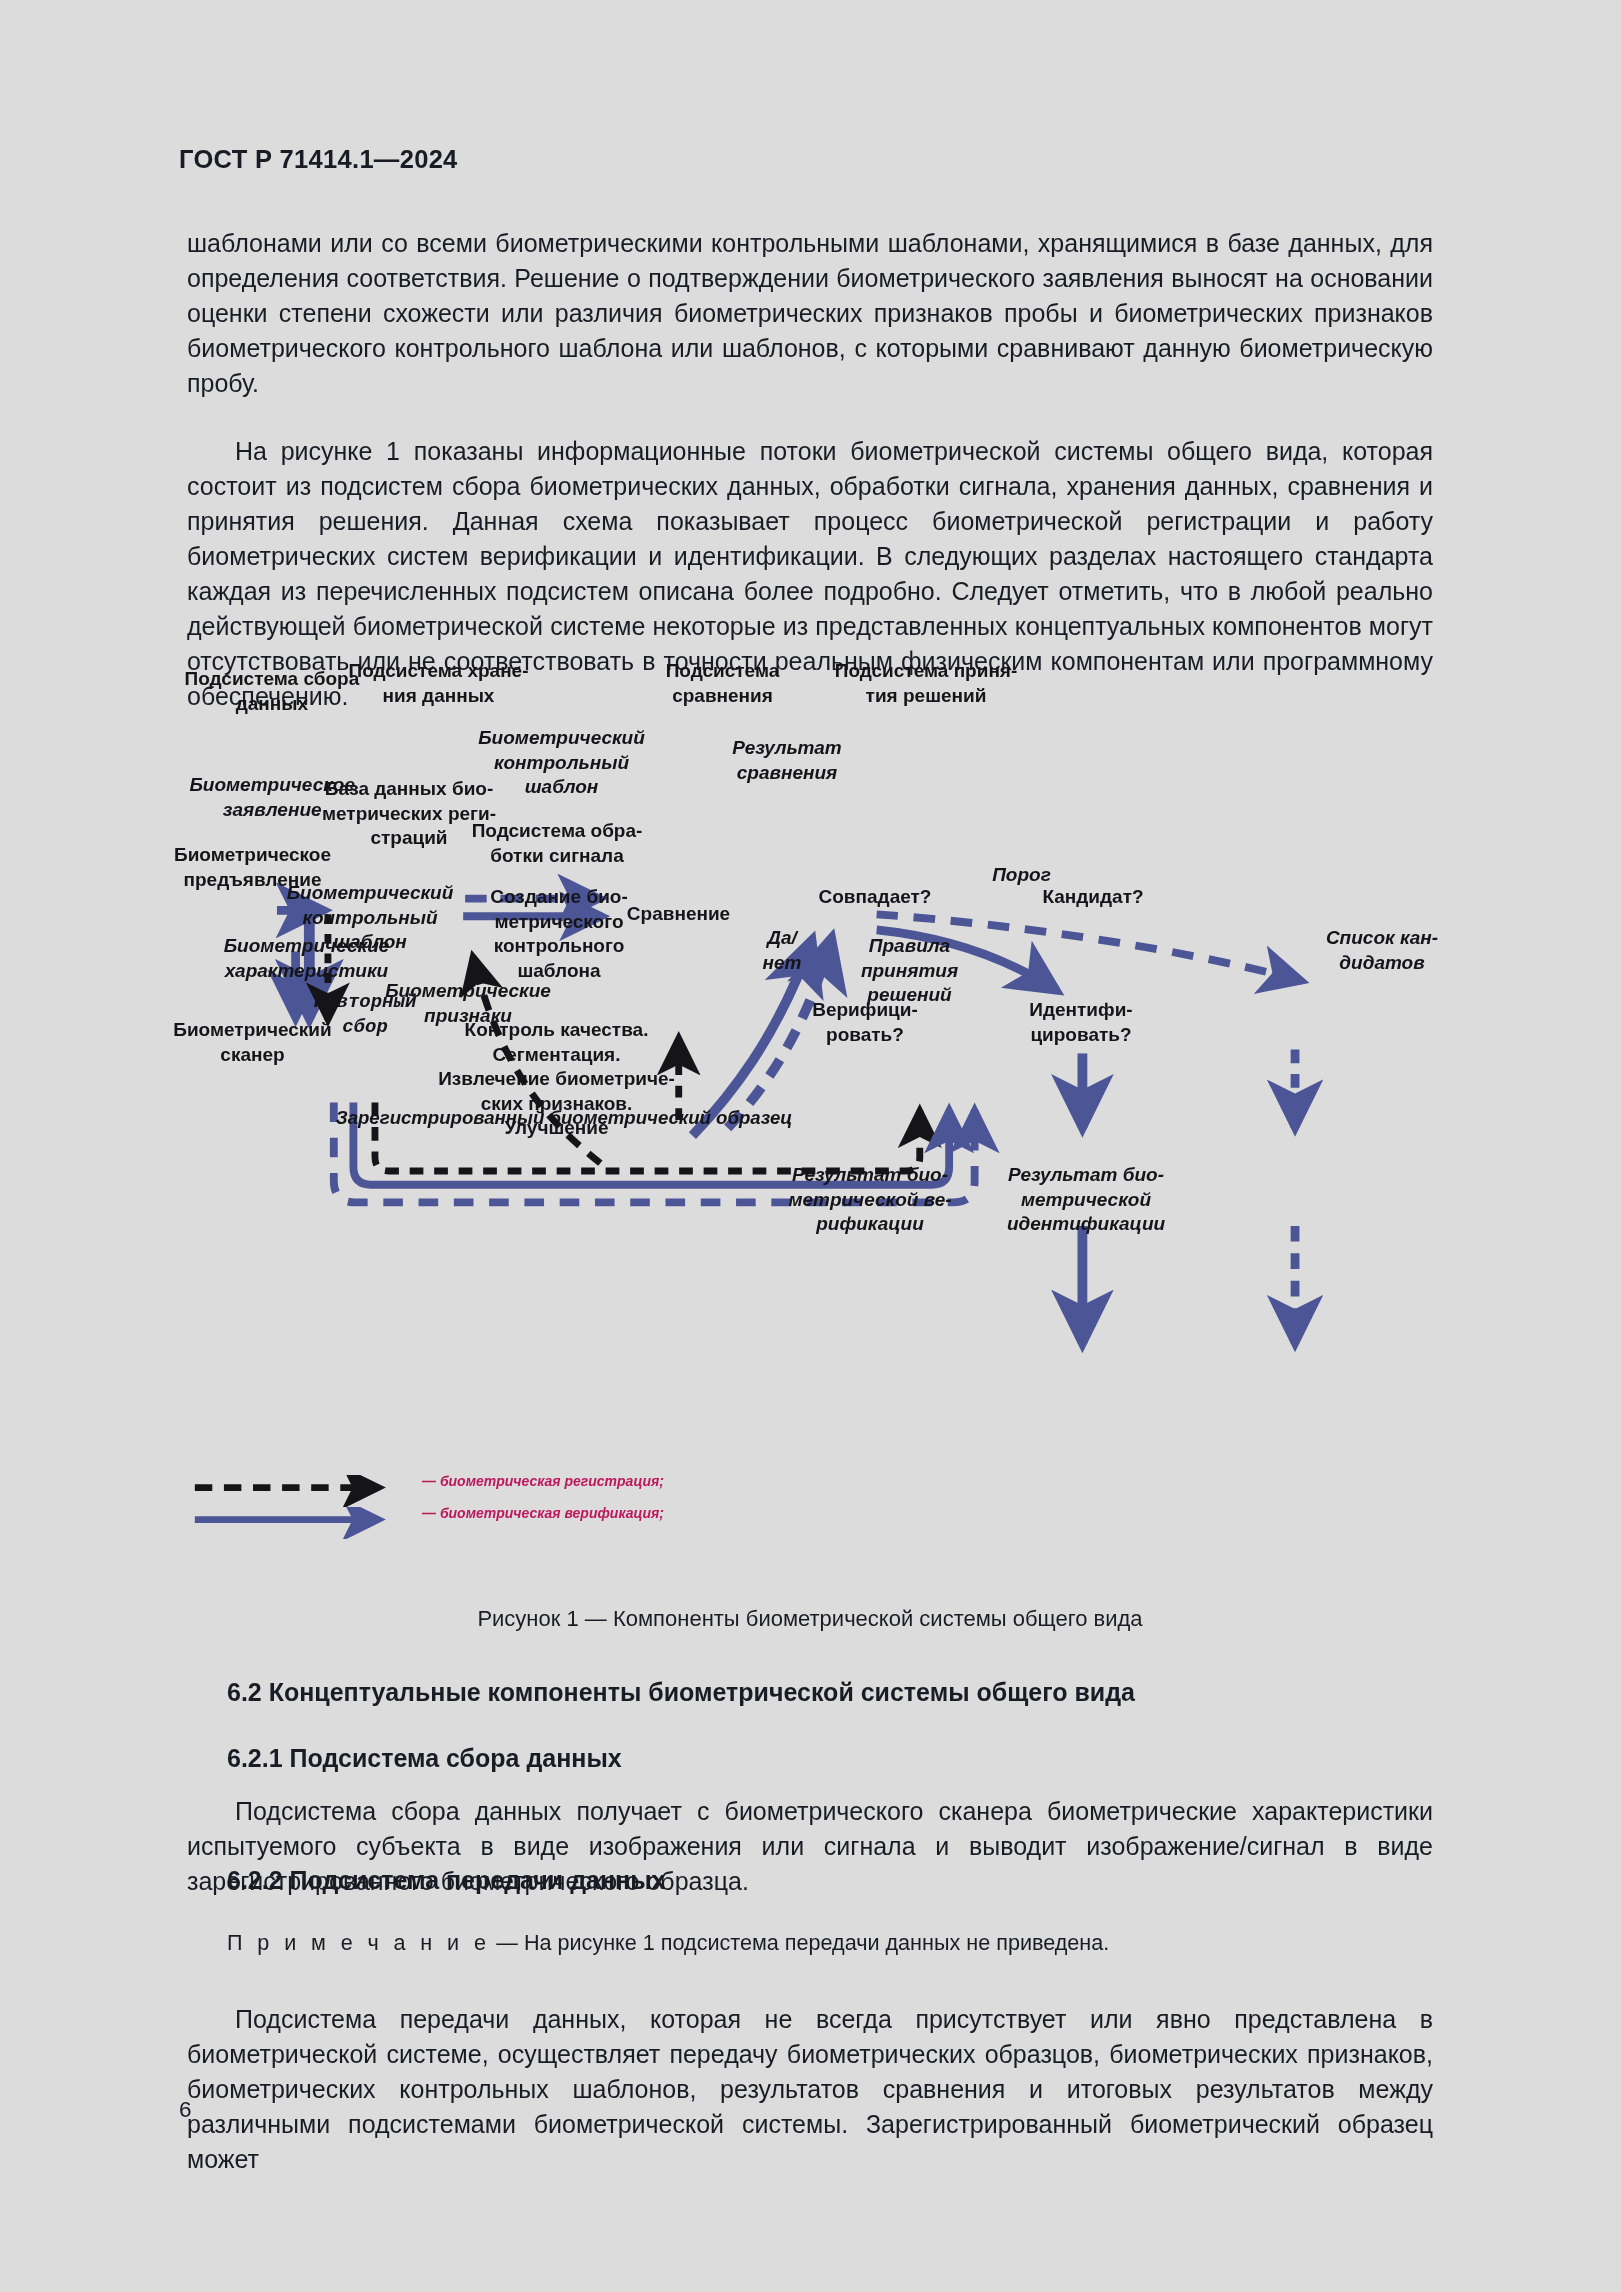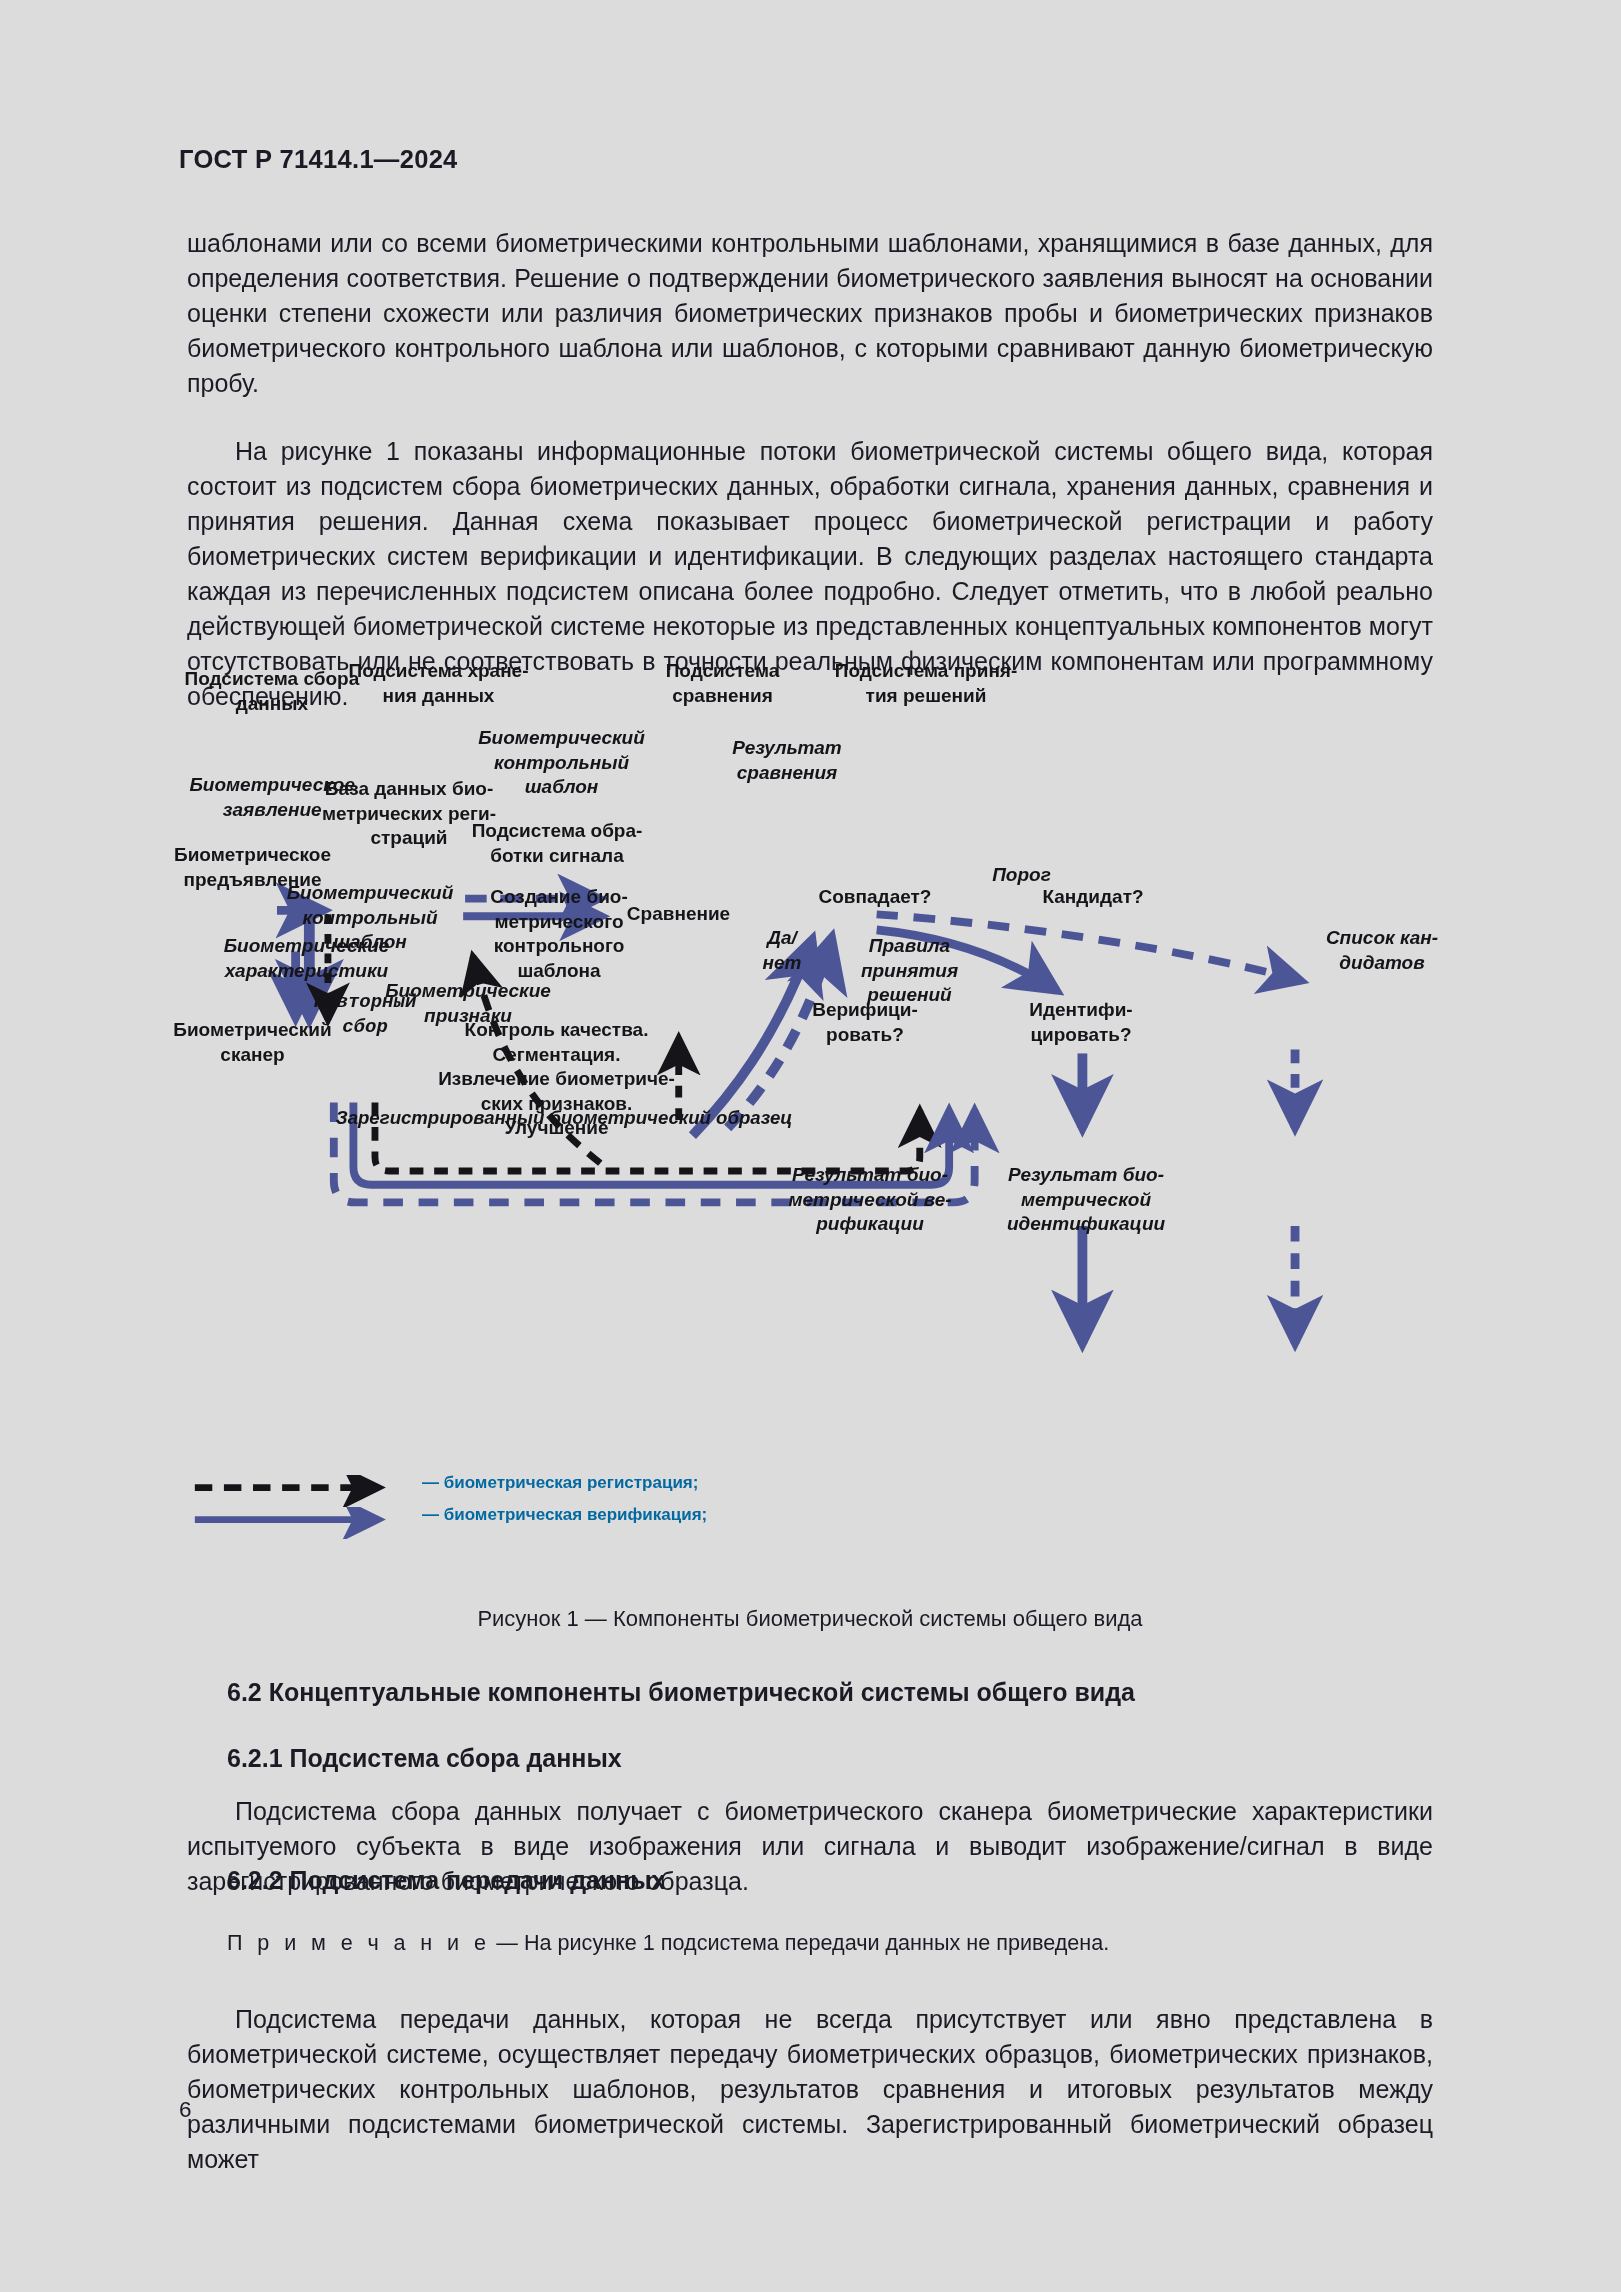--- a/index.html
+++ b/index.html
@@ -46,22 +46,23 @@
   }
   .fig-label.ital { font-style:italic; }
 
   svg.figsvg { position:absolute; left:0; top:0; width:1264px; height:912px; overflow:visible; }
 
   
   .legend { position:absolute; left:189px; top:1475px; width:686px; }
   .legend-row { position:relative; height:32px; }
   .legend-text {
     position:absolute; left:233px; top:-2px;
-    font-size:17px; font-weight:bold; color:#0369a1;
+    font-size:14px; font-weight:bold; color:#be185d;
     white-space:nowrap;
+    font-style:italic;
   }
   svg.legsvg { position:absolute; left:0; top:0; width:225px; height:32px; }
 
   
   .caption {
     position:absolute; left:179px; top:1606px; width:1262px;
     text-align:center; font-size:22px;
   }
 
   

